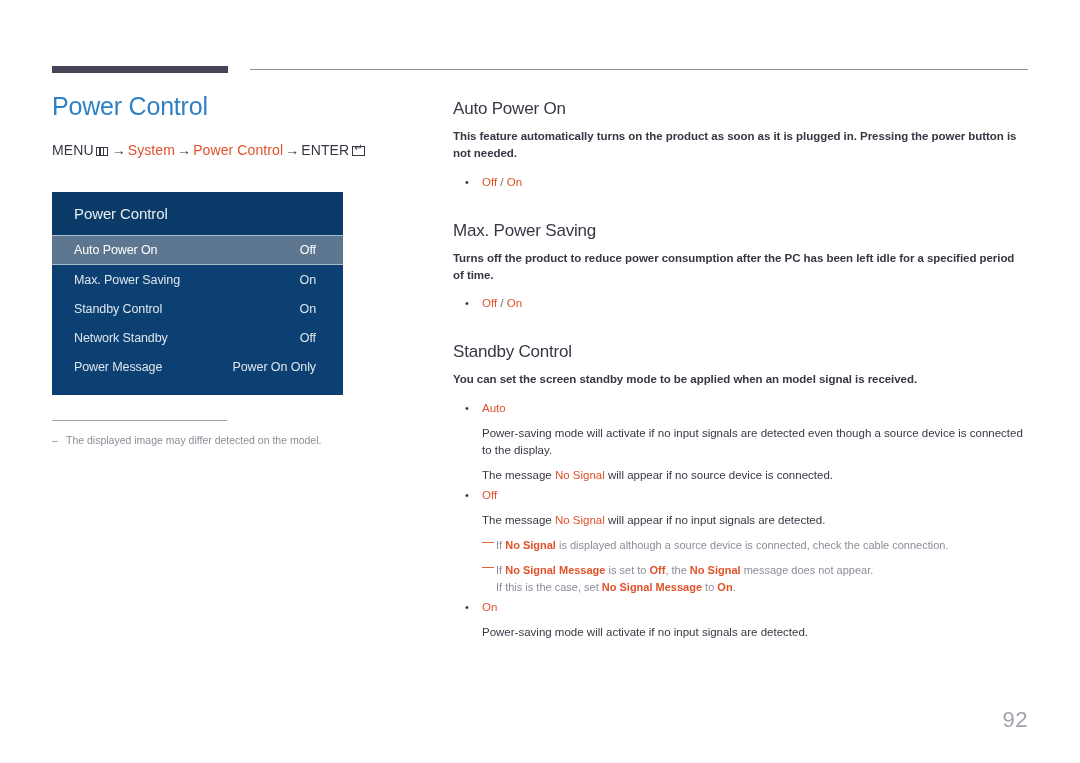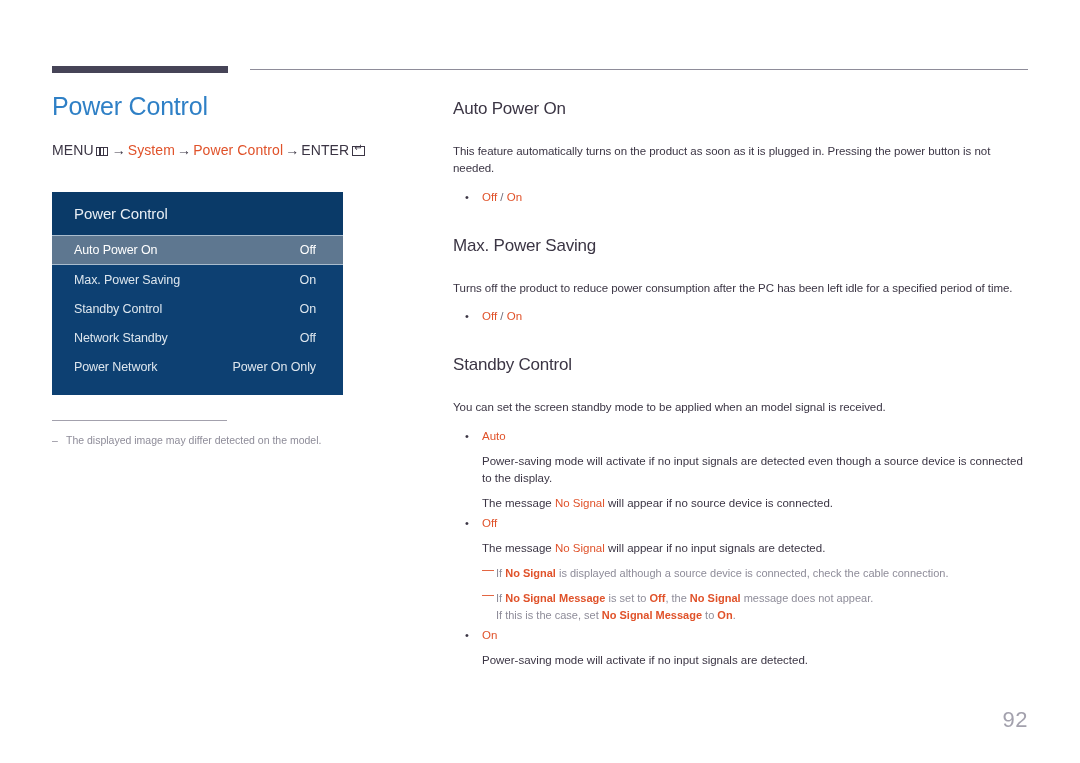--- a/index.html
+++ b/index.html
@@ -173,22 +173,23 @@
     font-weight: normal;
     margin: 0;
     letter-spacing: -0.2px;
     line-height: 22px;
   }
   .sec-heading.spaced { margin-top: 29px; }
   .sec-desc {
     font-size: 11.5px;
     color: #3b3544;
     line-height: 17px;
-    margin-top: 23px;
+    margin-top: 8px;
     letter-spacing: -0.05px;
+    font-weight: bold;
   }
   ul.bullets {
     list-style: none;
     margin: 6px 0 0 0;
     padding: 0;
   }
   ul.bullets > li {
     position: relative;
     padding-left: 29px;
     margin-top: 3px;
@@ -279,21 +280,21 @@
   </div>
   <div class="osd-row">
     <span class="osd-label">Standby Control</span>
     <span class="osd-value">On</span>
   </div>
   <div class="osd-row">
     <span class="osd-label">Network Standby</span>
     <span class="osd-value">Off</span>
   </div>
   <div class="osd-row">
-    <span class="osd-label">Power Network</span>
+    <span class="osd-label">Power Message</span>
     <span class="osd-value">Power On Only</span>
   </div>
 </div>
 
 <div class="footnote-block">
   <div class="footnote-rule"></div>
   <div class="footnote-item">
     <span class="fn-dash">–</span><span>The displayed image may differ detected on the model.</span>
   </div>
 </div>

